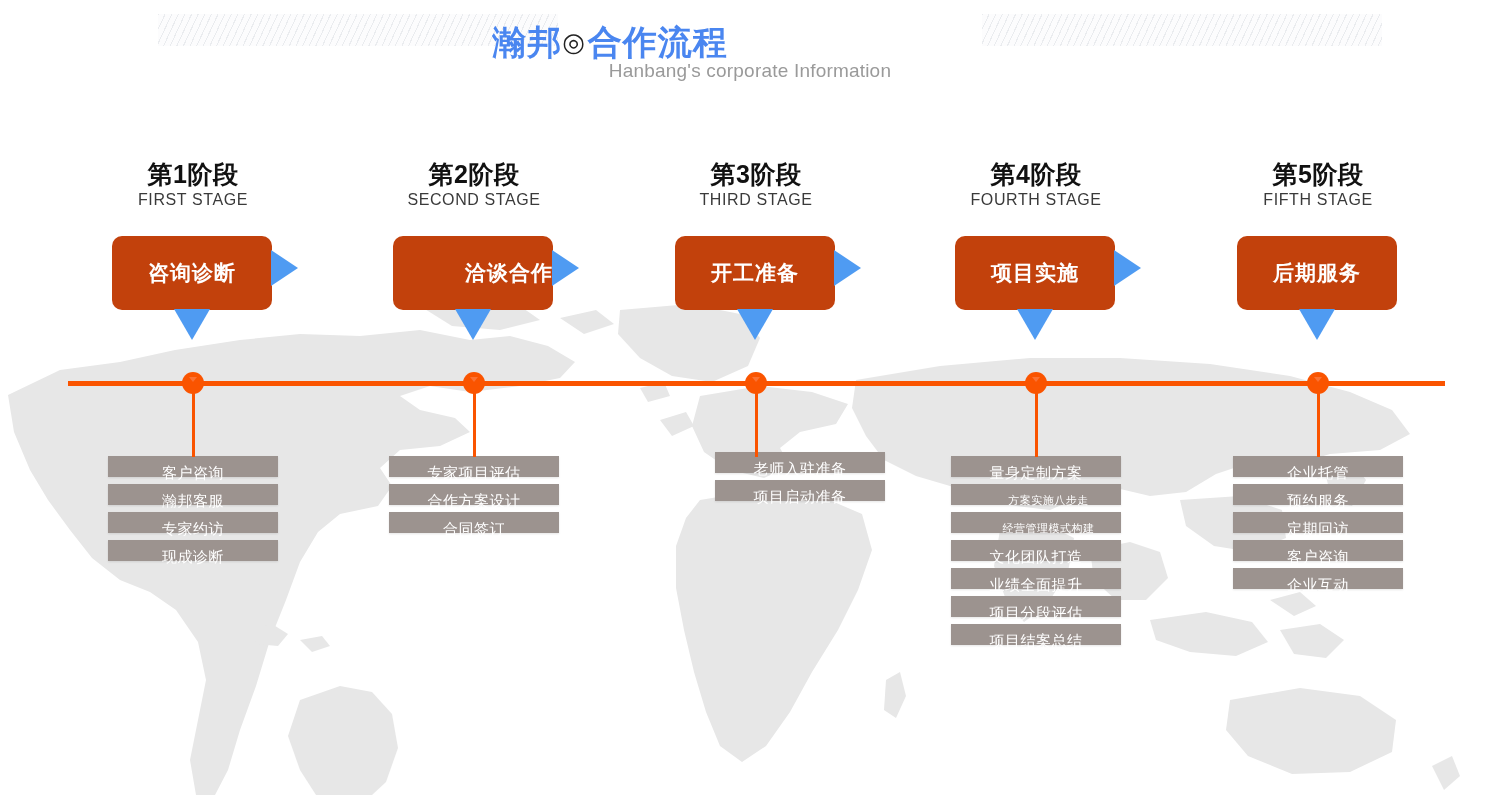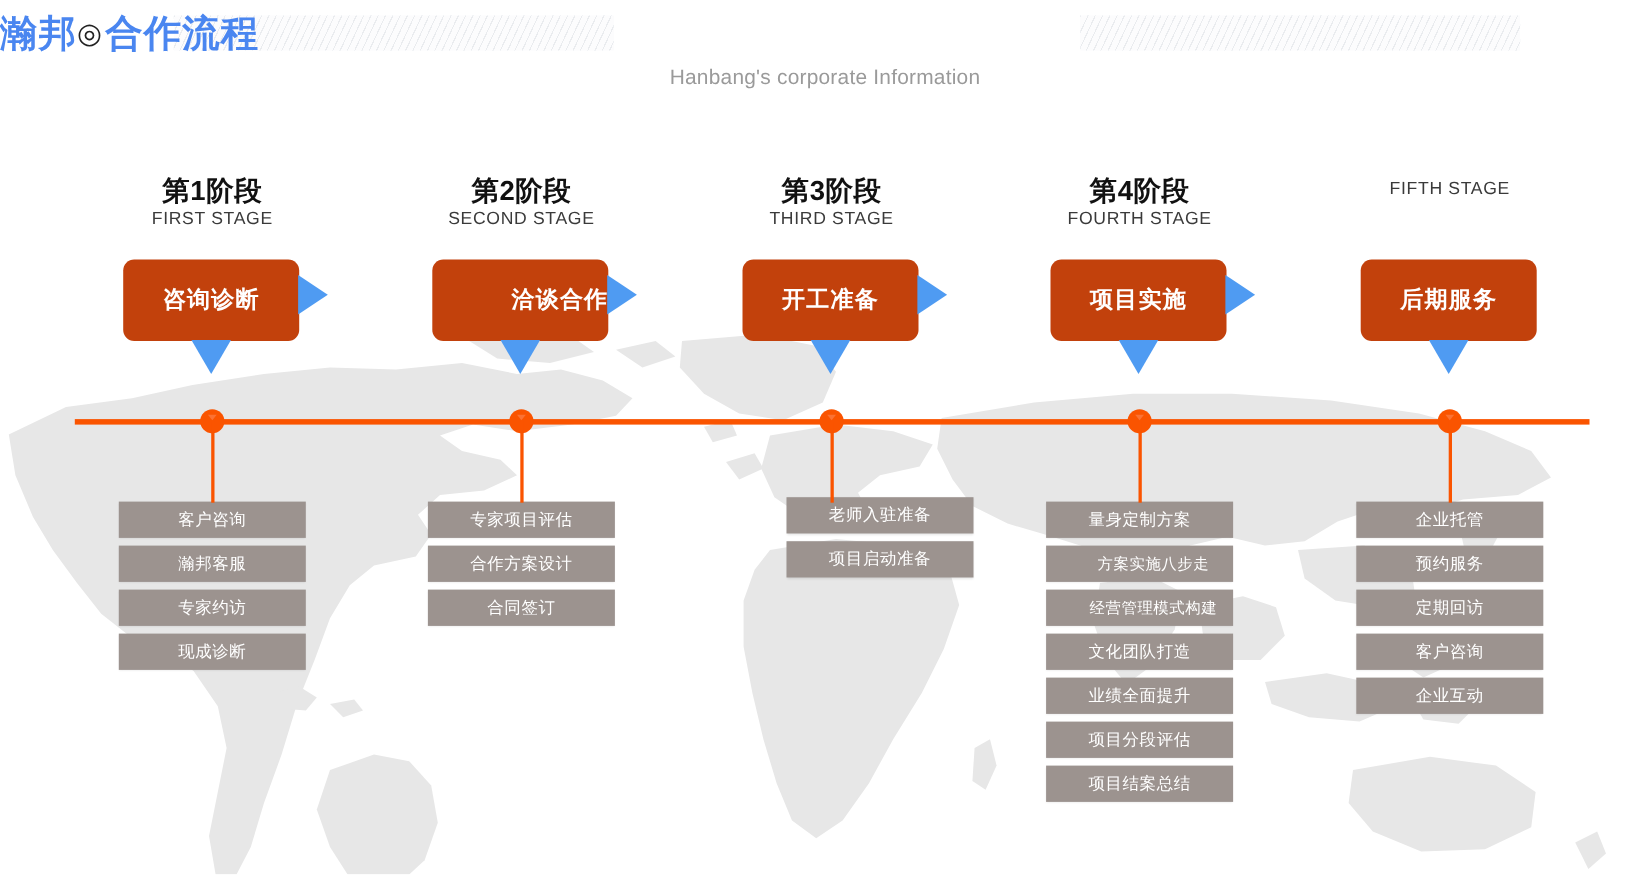--- a/index.html
+++ b/index.html
@@ -28,21 +28,21 @@
         115deg,
         #e9ecef 0px,#e9ecef 1px,
         rgba(255,255,255,0) 1px,rgba(255,255,255,0) 6px);
     background-color:#fcfcfd;
     opacity:.95;
   }
   .hatch-left{left:158px;width:400px;}
   .hatch-right{left:982px;width:400px;}
 
   .title-wrap{
-    position:absolute;left:0;top:8px;width:1220px;text-align:left;
+    position:absolute;left:0;top:20px;width:1220px;text-align:center;
   }
   .title-main{
     display:inline-block;
     font-size:34px;font-weight:bold;color:#4a86f0;
     letter-spacing:1px;line-height:44px;
     white-space:nowrap;
   }
   .title-mark{
     display:inline-block;color:#222;font-size:26px;
     vertical-align:3px;margin:0 2px 0 0;font-weight:normal;
@@ -105,28 +105,28 @@
     position:absolute;left:50%;bottom:-30px;margin-left:-18px;
     width:0;height:0;
     border-left:18px solid transparent;
     border-right:18px solid transparent;
     border-top:31px solid #4f9bf2;
   }
 
   
   .chips{position:absolute;width:170px;}
   .chip{
-    height:33px;line-height:33px;
+    height:21px;line-height:33px;
     background:#9c938f;
     color:#fff;font-size:15px;text-align:center;
     margin-bottom:7px;letter-spacing:.5px;
     box-shadow:0 1px 2px rgba(0,0,0,.10);
     white-space:nowrap;
   }
-  .chip.wide{font-size:14px;padding-left:25px;}
+  .chip.wide{font-size:11px;padding-left:25px;}
 </style>
 </head>
 <body>
 
 <div id="stage">
 
   <div class="map-bg">
     <svg viewBox="0 0 1500 495" preserveAspectRatio="none" aria-hidden="true">
       <g fill="#e7e7e7">
 
@@ -254,20 +254,21 @@
         <div class="chip">文化团队打造</div>
         <div class="chip">业绩全面提升</div>
         <div class="chip">项目分段评估</div>
         <div class="chip">项目结案总结</div>
       </div>
       <div class="node" style="left: 1318px; top: 383px;">
         <div class="dot"></div>
         <div class="stem" style="height: 74px;"></div>
       </div>
       <div class="col stage-head" style="left: 1168px; top: 160px;">
+        <div class="stage-cn">第5阶段</div>
         <div class="stage-en">FIFTH STAGE</div>
       </div>
       <div class="bubble" style="left: 1237px; top: 236px; position: absolute;"><span>后期服务</span><span class="tail"></span></div>
       <div class="chips" style="left: 1233px; top: 456px;">
         <div class="chip">企业托管</div>
         <div class="chip">预约服务</div>
         <div class="chip">定期回访</div>
         <div class="chip">客户咨询</div>
         <div class="chip">企业互动</div>
       </div>

